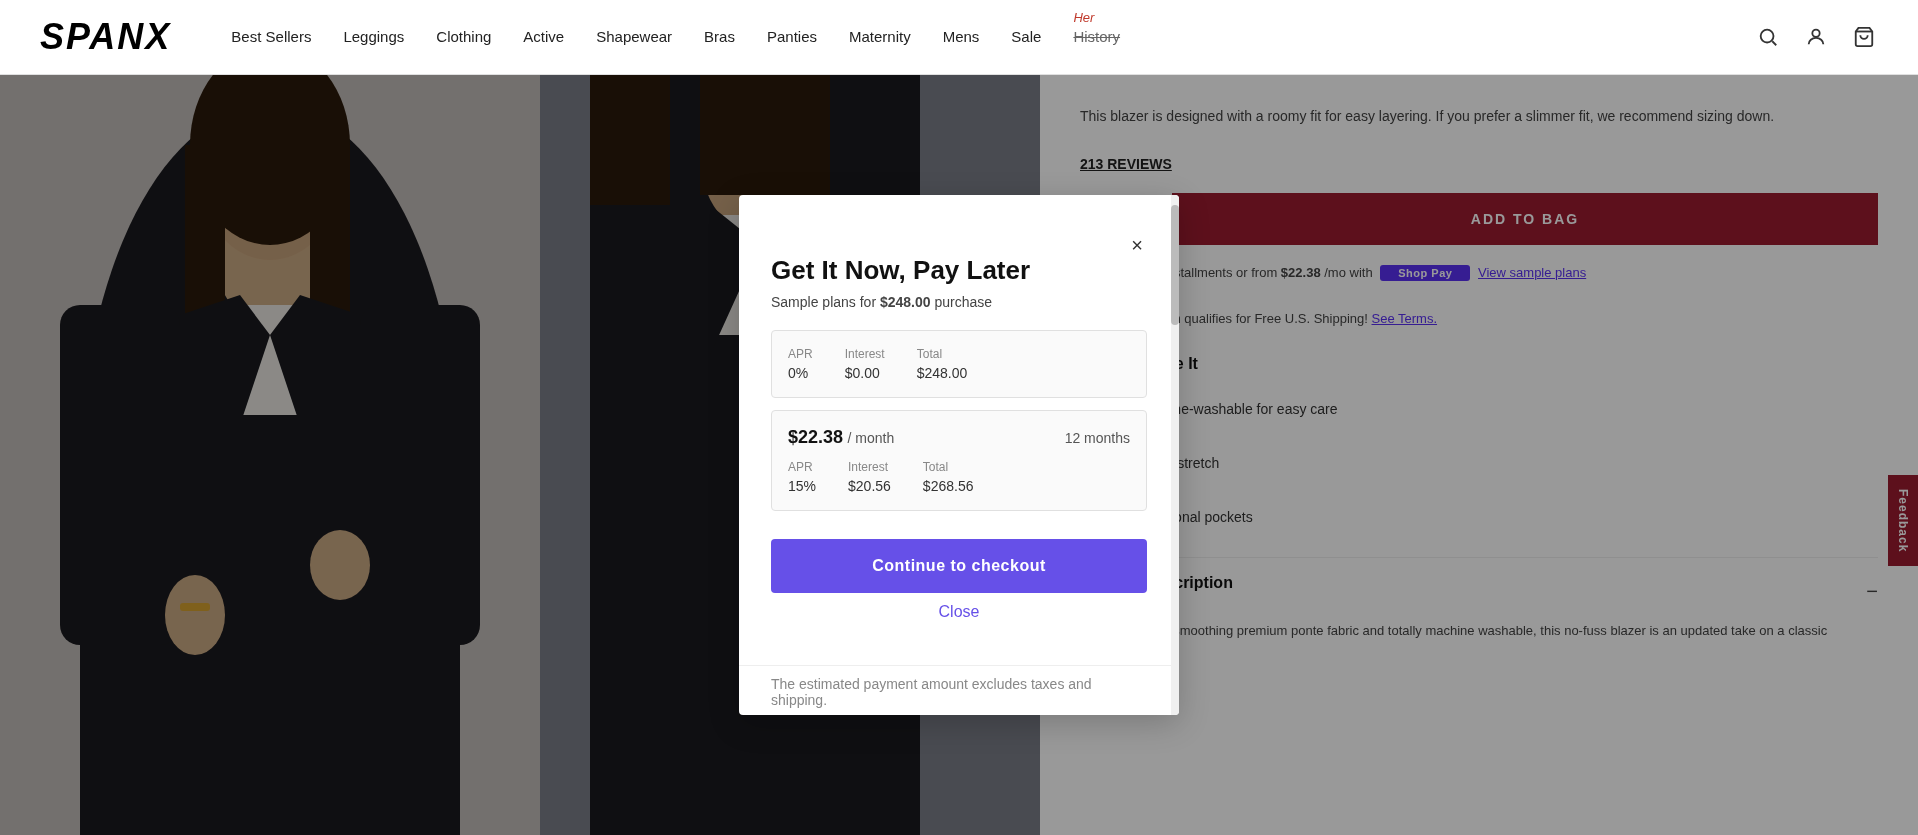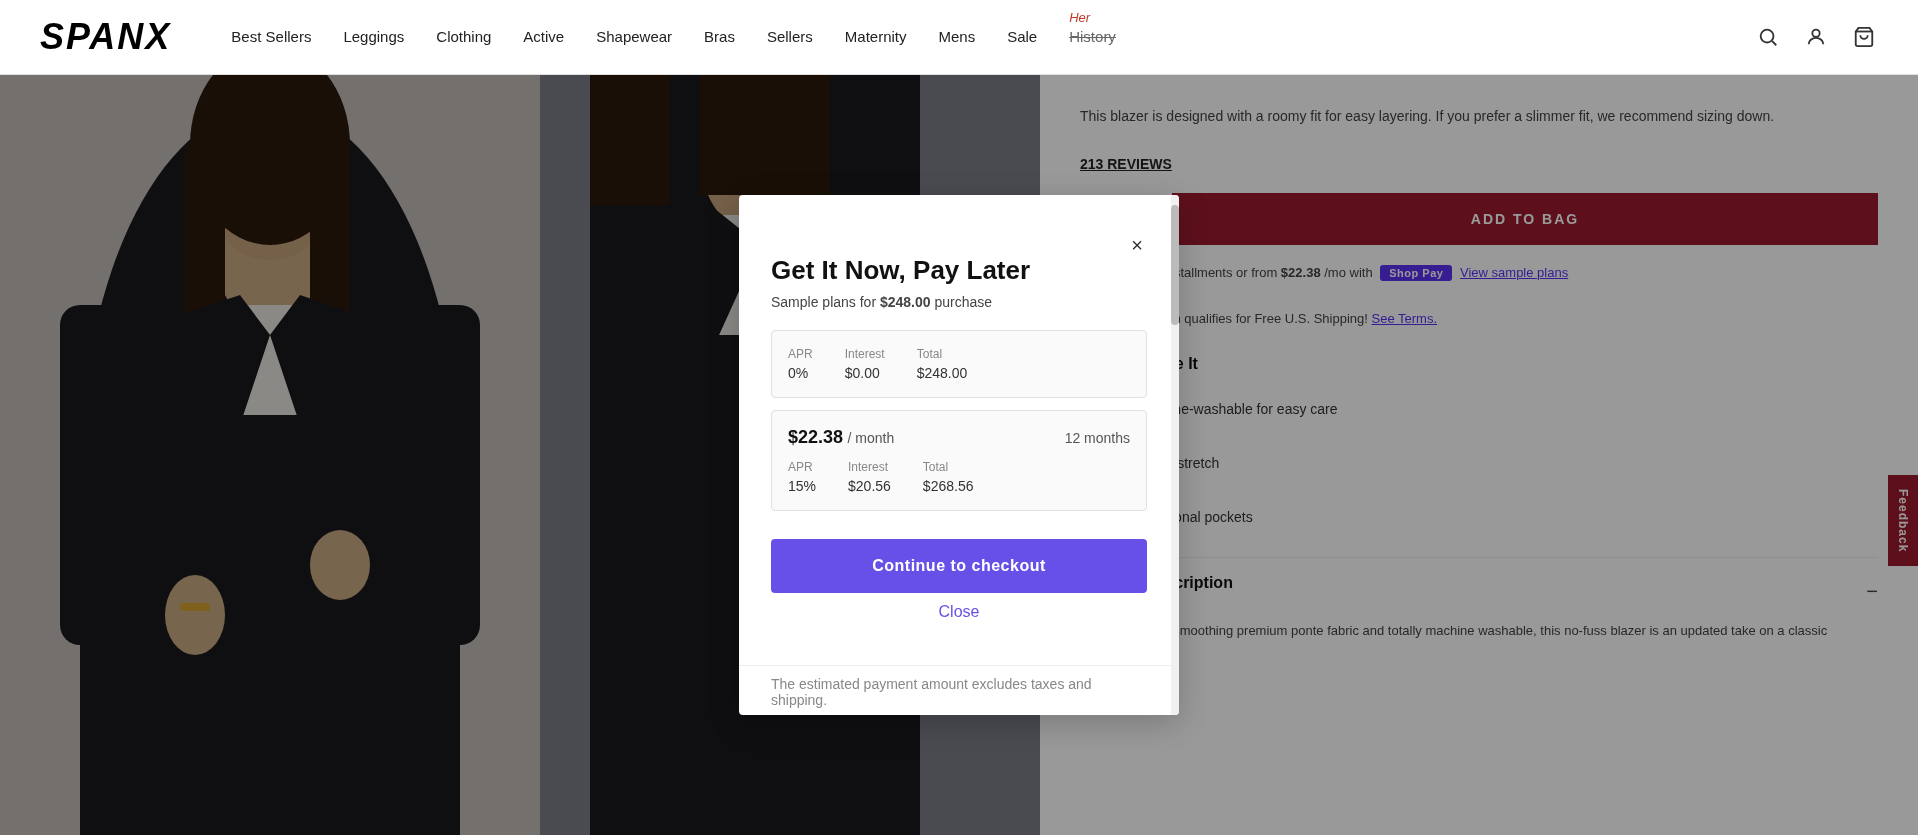--- a/index.html
+++ b/index.html
@@ -413,39 +413,39 @@
       position: absolute;
       top: 10px;
     }
 
     .shop-pay-badge {
       display: inline-block;
       background: #5a31f4;
       color: #fff;
       font-size: 11px;
       font-weight: bold;
-      padding: 2px 9px;
+      padding: 2px 18px;
       border-radius: 3px;
       margin: 0 4px;
       letter-spacing: 0.5px;
     }
   </style>
 </head>
 <body>
 
 <header class="header">
   <div class="logo">SPANX</div>
   <nav class="nav">
     <a class="nav-item">Best Sellers</a>
     <a class="nav-item">Leggings</a>
     <a class="nav-item">Clothing</a>
     <a class="nav-item">Active</a>
     <a class="nav-item">Shapewear</a>
     <a class="nav-item">Bras</a>
-    <a class="nav-item">Sellers</a>
+    <a class="nav-item">Panties</a>
     <a class="nav-item">Maternity</a>
     <a class="nav-item">Mens</a>
     <a class="nav-item">Sale</a>
     <div class="nav-item-history-wrapper">
       <span class="nav-item-history-label">Her</span>
       <a class="nav-item strikethrough">History</a>
     </div>
   </nav>
   <div class="header-icons">
     <div class="header-icon">

